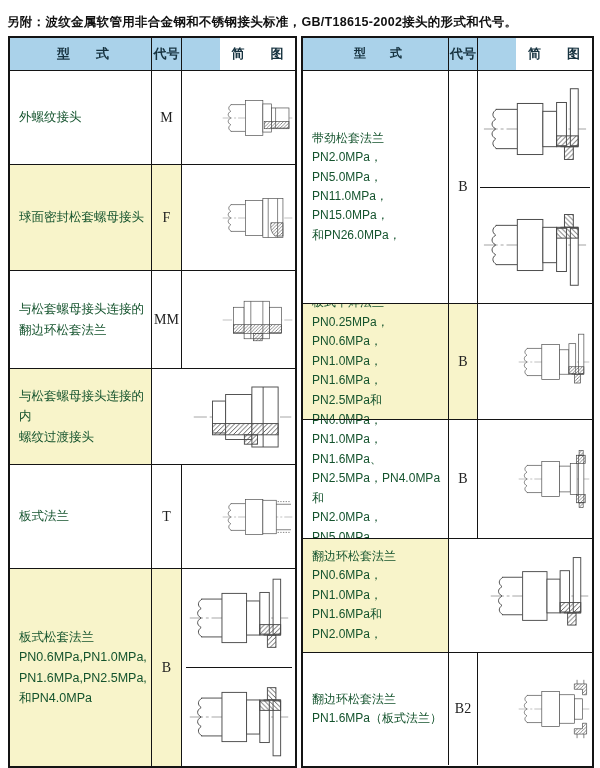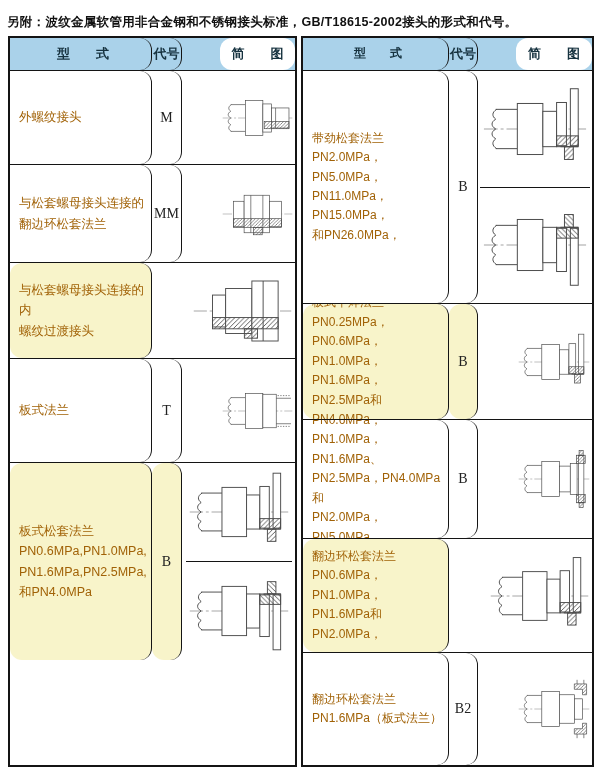--- a/index.html
+++ b/index.html
@@ -7,23 +7,23 @@
         font-family:"Liberation Sans","DejaVu Sans",sans-serif;color:#1d1d1d;overflow:hidden;}
   .doc-title{position:absolute;left:7px;top:14px;width:586px;font-size:12.5px;font-weight:bold;
              letter-spacing:0.3px;color:#111;}
   .tables{position:absolute;left:8px;top:36px;display:flex;gap:4px;}
   .tbl{border:2px solid #141414;background:#fff;}
   .tbl-left{width:285px;}
   .tbl-right{width:289px;}
   .row{display:flex;border-bottom:1px solid #141414;}
   .row:last-child{border-bottom:none;}
   .hdr{height:32px;background:#aad2ea;}
-  .cell{box-sizing:border-box;border-right:1px solid #141414;display:flex;align-items:center;overflow:hidden;border-radius:12px;}
+  .cell{box-sizing:border-box;border-right:1px solid #141414;display:flex;align-items:center;overflow:hidden;}
   .cell:last-child{border-right:none;}
-  .c-type{padding:4px 4px 4px 9px;font-size:12.5px;line-height:1.62;white-space:pre-line;color:#a16207;}
+  .c-type{padding:4px 4px 4px 9px;font-size:12.5px;line-height:1.62;white-space:pre-line;color:#14532d;}
   .tbl-left .c-type{width:142px;}
   .tbl-right .c-type{width:146px;font-size:12px;}
   .c-code{justify-content:center;font-family:"Liberation Serif","DejaVu Serif",serif;
           font-size:14px;color:#222;text-align:center;}
   .tbl-left .c-code{width:30px;}
   .tbl-right .c-code{width:29px;}
   .c-diag{flex:1;justify-content:center;background:#fff;margin-left:38px;}
   .c-diag-split{flex:1;display:flex;flex-direction:column;background:#fff;}
   .half{flex:1;display:flex;align-items:center;justify-content:center;}
   .half:first-child{border-bottom:1px solid #141414;}
@@ -169,20 +169,29 @@
       <div class="row lr1">
         <div class="cell c-type">外螺纹接头</div>
         <div class="cell c-code">M</div>
         <div class="cell c-diag">
           <svg class="diag" width="106" height="84" viewBox="0 0 112 90">
               <use href="#d-m"></use>
             </svg>
         </div>
       </div>
 
+      <div class="row lr2">
+        <div class="cell c-type hl">球面密封松套螺母接头</div>
+        <div class="cell c-code hl">F</div>
+        <div class="cell c-diag">
+          <svg class="diag" width="106" height="92" viewBox="0 0 112 90">
+              <use href="#d-f"></use>
+            </svg>
+        </div>
+      </div>
 
       <div class="row lr3">
         <div class="cell c-type">与松套螺母接头连接的
 翻边环松套法兰</div>
         <div class="cell c-code">MM</div>
         <div class="cell c-diag">
           <svg class="diag" width="106" height="88" viewBox="0 0 112 90">
               <use href="#d-mm"></use>
             </svg>
         </div>

